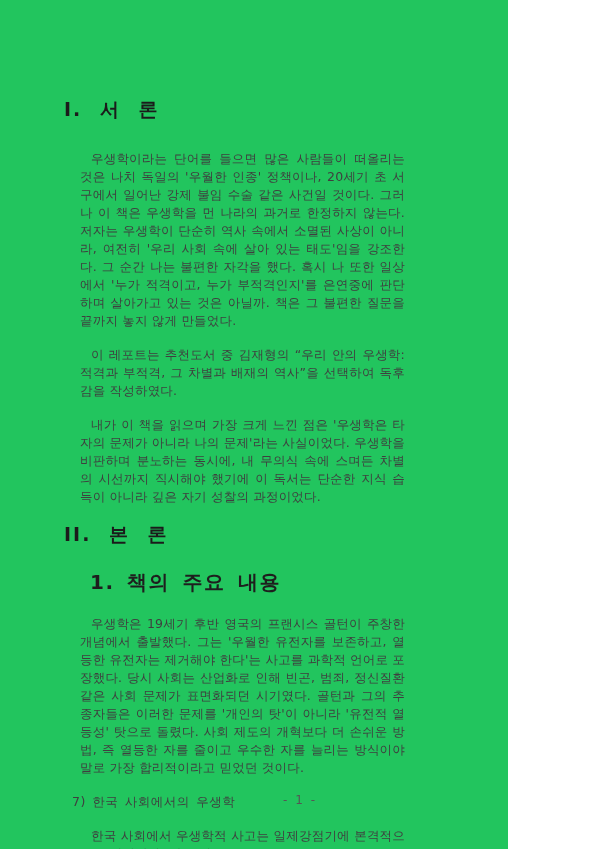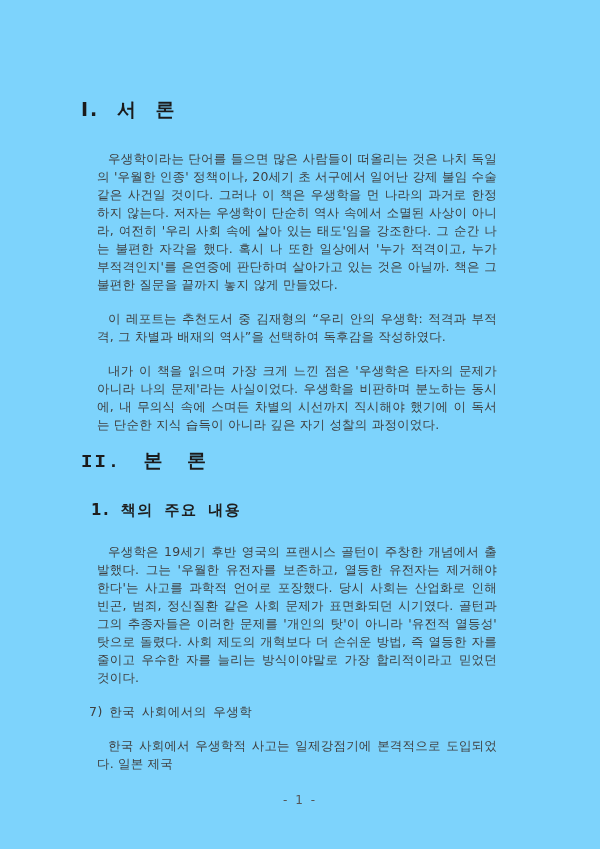--- a/index.html
+++ b/index.html
@@ -3,50 +3,49 @@
 <meta charset="utf-8">
 <style>
   html, body {
     margin: 0;
     padding: 0;
     background: #ffffff;
     font-family: "DejaVu Sans", sans-serif;
   }
   .page {
     position: relative;
-    width: 600px;
+    width: 508px;
     height: 849px;
-    background: #7dd3fc;
+    background: #22c55e;
     box-sizing: border-box;
-    padding: 97px 87px 0 81px;
+    padding: 97px 87px 0 64px;
     overflow: hidden;
     color: #3f3f3f;
   }
   h1.sec-title {
     font-size: 19px;
     line-height: 25px;
     font-weight: bold;
     color: #1b1b1b;
     letter-spacing: 2px;
     word-spacing: 9px;
     margin: 0 0 28px 0;
   }
   h1.sec-title.second {
     margin-top: 14px;
     margin-bottom: 26px;
-    font-family: Liberation Mono, monospace;
   }
   h2.chapter-heading {
-    font-size: 15px;
+    font-size: 20px;
     line-height: 18px;
     font-weight: bold;
     color: #1e1e1e;
     letter-spacing: 1.5px;
     word-spacing: 4px;
-    margin: 0 0 24px 10px;
+    margin: 0 0 24px 26px;
   }
   .topic-heading {
     font-size: 12.5px;
     line-height: 18px;
     color: #3f3f3f;
     letter-spacing: 0.5px;
     word-spacing: 2px;
     margin: 0 0 6px 8px;
   }
   .topic-heading.gap-above {

